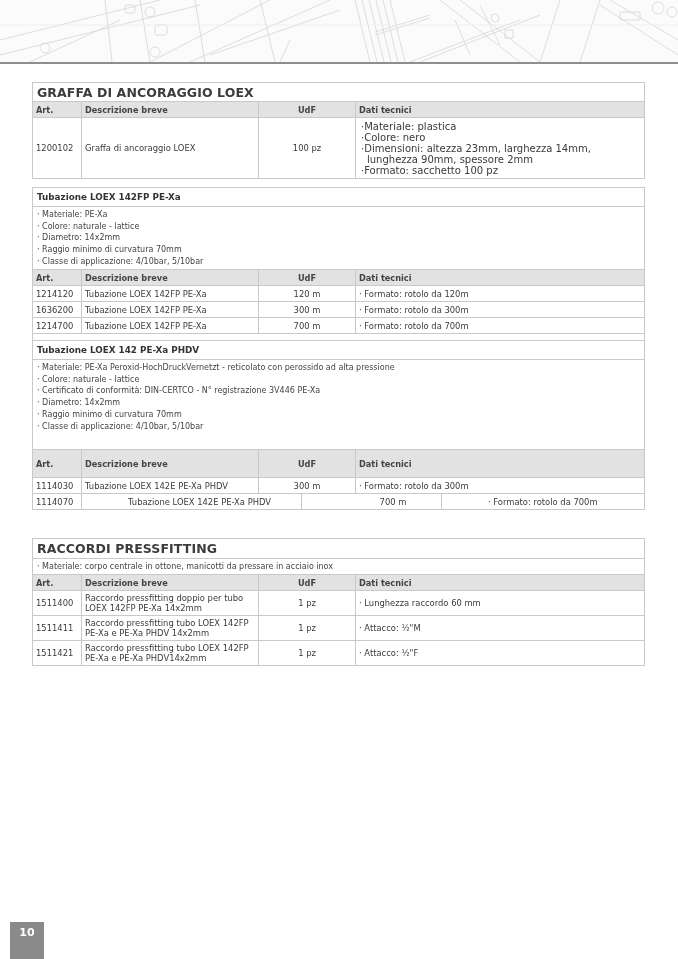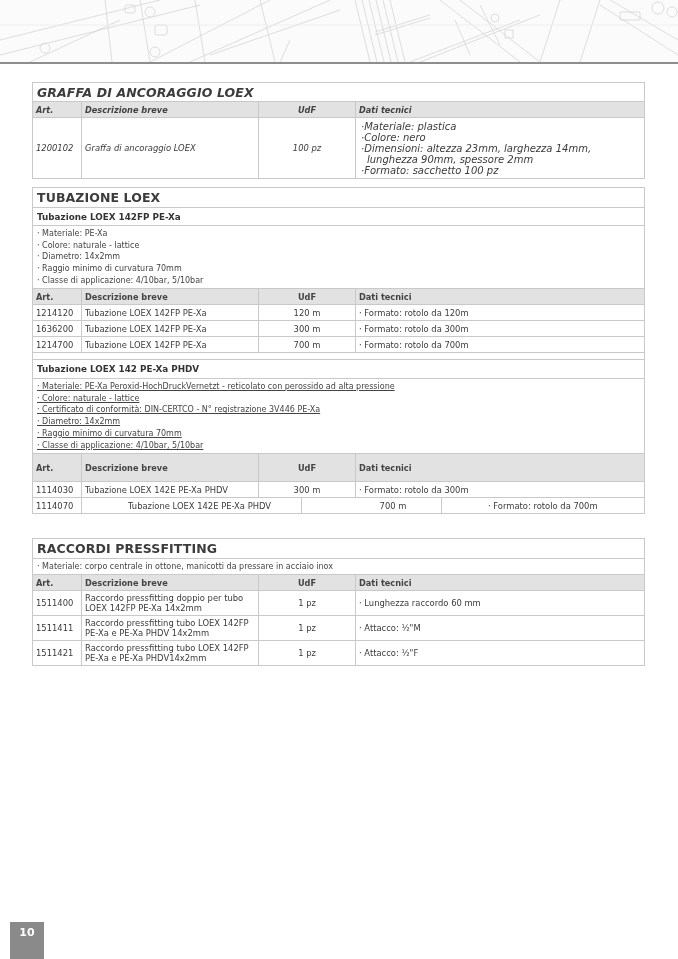--- a/index.html
+++ b/index.html
@@ -76,21 +76,21 @@
       <line x1="610" y1="0" x2="678" y2="40"></line>
       <rect x="620" y="12" width="20" height="8" rx="1"></rect>
       <circle cx="658" cy="8" r="6"></circle>
       <circle cx="672" cy="12" r="5"></circle>
       <line x1="0" y1="25" x2="678" y2="25" stroke="#eeeeee"></line>
     </g>
   </svg>
 </div>
 <div class="header-rule"></div>
 
-<div class="tbl" style="top:82px;font-style:italic;">
+<div class="tbl" style="top:82px;">
   <div class="row title-row">GRAFFA DI ANCORAGGIO LOEX</div>
   <div class="row head-row" style="height:16px;">
     <div class="cell c-art">Art.</div>
     <div class="cell c-desc">Descrizione breve</div>
     <div class="cell c-udf">UdF</div>
     <div class="cell c-dati">Dati tecnici</div>
   </div>
   <div class="row" style="height:61px;">
     <div class="cell c-art">1200102</div>
     <div class="cell c-desc">Graffa di ancoraggio LOEX</div>
@@ -100,21 +100,20 @@
         <div><span class="bul"></span><span>Materiale: plastica</span></div>
         <div><span class="bul"></span><span>Colore: nero</span></div>
         <div><span class="bul"></span><span>Dimensioni: altezza 23mm, larghezza 14mm, lunghezza 90mm, spessore 2mm</span></div>
         <div><span class="bul"></span><span>Formato: sacchetto 100 pz</span></div>
       </div>
     </div>
   </div>
 </div>
 
 <div class="tbl" style="top:187px;">
-  <div class="row title-row" style="height:19px;">TUBAZIONE LOEX</div>
   <div class="row sub-row">Tubazione LOEX 142FP PE-Xa</div>
   <div class="row bullets" style="height:63px;">
     <div>Materiale: PE-Xa</div>
     <div>Colore: naturale - lattice</div>
     <div>Diametro: 14x2mm</div>
     <div>Raggio minimo di curvatura 70mm</div>
     <div>Classe di applicazione: 4/10bar, 5/10bar</div>
   </div>
   <div class="row head-row" style="height:16px;">
     <div class="cell c-art">Art.</div>
@@ -144,21 +143,21 @@
     <div class="cell c-art">1214700</div>
     <div class="cell c-desc">Tubazione LOEX 142FP PE-Xa</div>
     <div class="cell c-udf">700 m</div>
     <div class="cell c-dati">
         <span>·&nbsp;</span>
         <span>Formato: rotolo da 700m</span>
       </div>
   </div>
   <div class="row spacer-row"></div>
   <div class="row sub-row" style="height:19px;">Tubazione LOEX 142 PE-Xa PHDV</div>
-  <div class="row bullets" style="height:75px;text-decoration:underline;">
+  <div class="row bullets" style="height:90px;">
     <div>Materiale: PE-Xa Peroxid-HochDruckVernetzt - reticolato con perossido ad alta pressione</div>
     <div>Colore: naturale - lattice</div>
     <div>Certificato di conformità: DIN-CERTCO - N° registrazione 3V446 PE-Xa</div>
     <div>Diametro: 14x2mm</div>
     <div>Raggio minimo di curvatura 70mm</div>
     <div>Classe di applicazione: 4/10bar, 5/10bar</div>
   </div>
   <div class="row head-row" style="height:28px;">
     <div class="cell c-art">Art.</div>
     <div class="cell c-desc">Descrizione breve</div>

